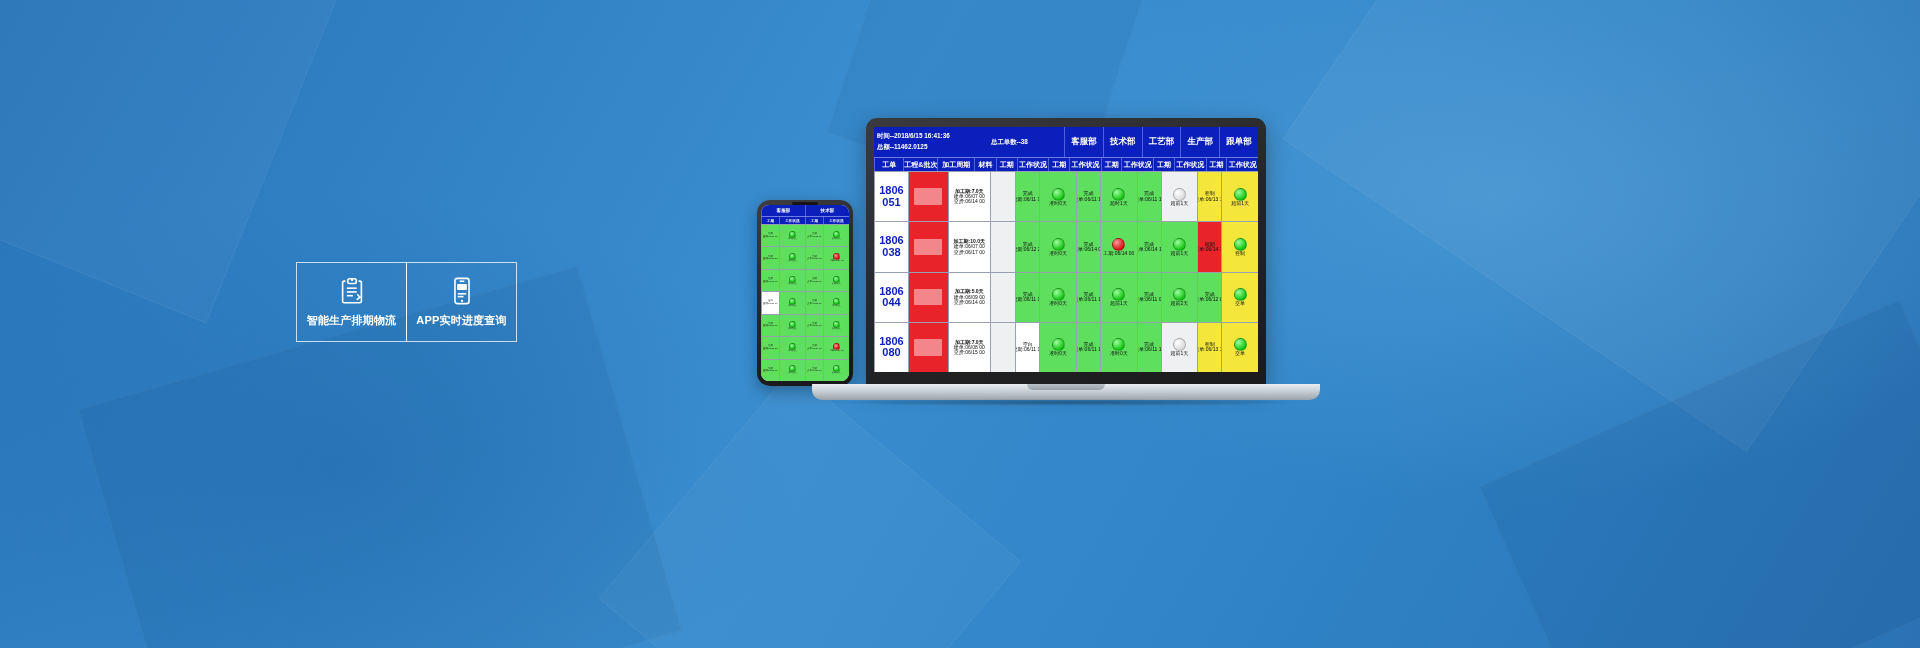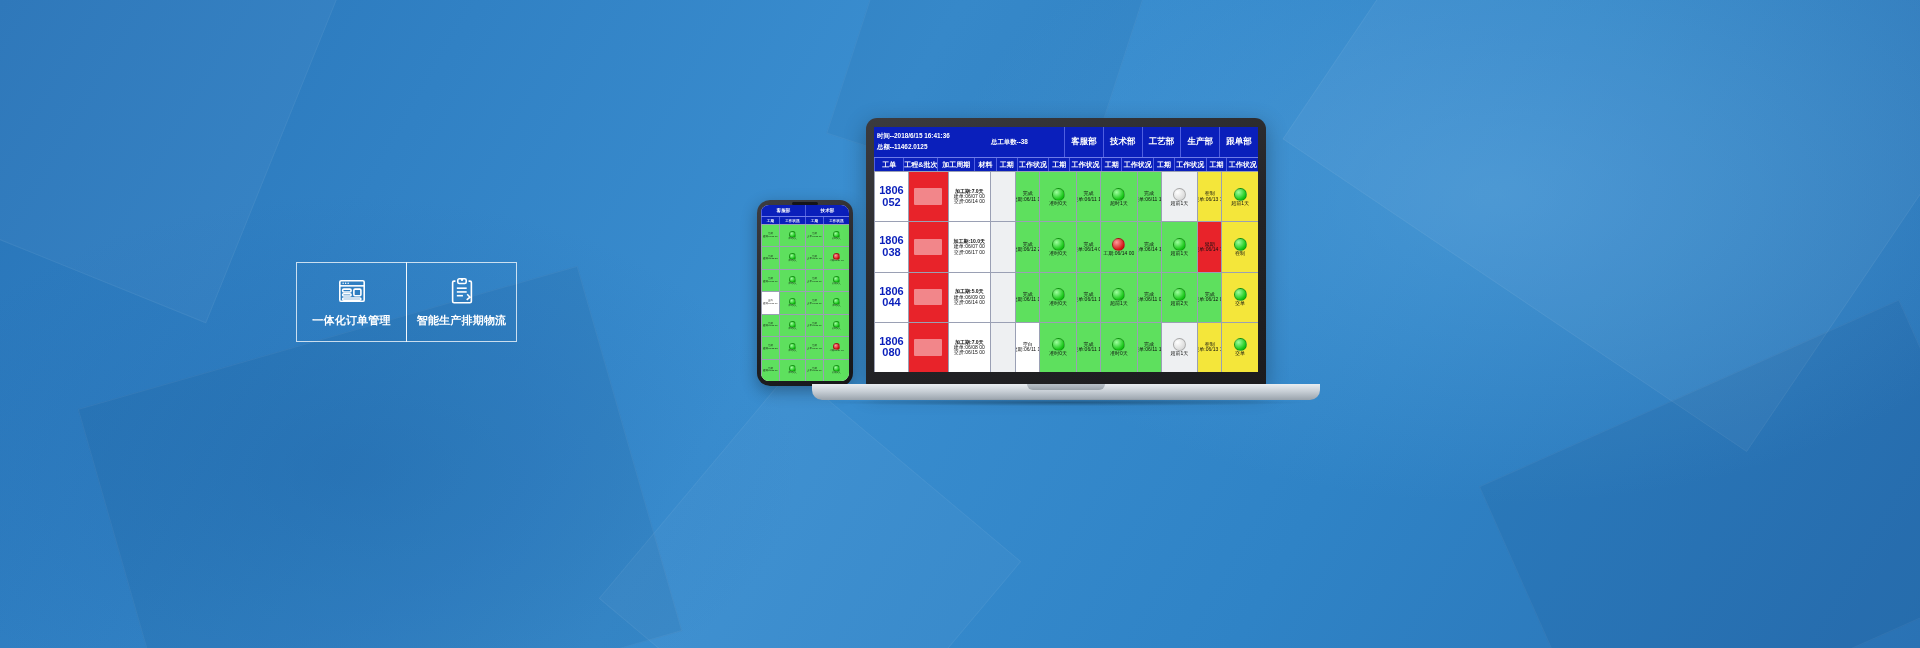--- a/index.html
+++ b/index.html
@@ -207,52 +207,49 @@
   <div class="poly p3"></div>
   <div class="poly p4"></div>
   <div class="poly p5"></div>
   <div class="poly p6"></div>
 
   <div id="left-block">
   </div>
 
   <div id="features">
 
-    <div class="feature">
-      <span class="feature-icon">
-        <svg viewBox="0 0 32 32" fill="none" stroke="currentColor" stroke-width="1.7">
-          <rect x="3" y="5" width="26" height="22" rx="1.5"></rect>
-          <line x1="3" y1="10.5" x2="29" y2="10.5"></line>
-          <circle cx="6.5" cy="7.8" r="0.8" fill="currentColor" stroke="none"></circle>
-          <circle cx="9.2" cy="7.8" r="0.8" fill="currentColor" stroke="none"></circle>
-          <circle cx="11.9" cy="7.8" r="0.8" fill="currentColor" stroke="none"></circle>
-          <rect x="6" y="14" width="9" height="3" rx="1.2"></rect>
-          <rect x="18" y="14" width="7.5" height="7" rx="1.2"></rect>
-          <rect x="6" y="19" width="9" height="2.4" rx="1.1"></rect>
-          <rect x="6" y="23.4" width="19.5" height="2.3" rx="1.1"></rect>
-        </svg>
-      </span>
-      <span class="feature-label">一体化订单管理</span>
-    </div>
 
     <div class="feature">
       <span class="feature-icon">
         <svg viewBox="0 0 32 32" fill="none" stroke="currentColor" stroke-width="1.7">
           <path d="M9 5.5H7.5A1.5 1.5 0 0 0 6 7v20a1.5 1.5 0 0 0 1.5 1.5h17A1.5 1.5 0 0 0 26 27V7a1.5 1.5 0 0 0-1.5-1.5H23"></path>
           <rect x="11.5" y="3" width="9" height="5" rx="1.6"></rect>
           <circle cx="16" cy="4" r="1.3" fill="currentColor" stroke="none"></circle>
           <line x1="10.5" y1="13" x2="21" y2="13"></line>
           <line x1="10.5" y1="17" x2="21" y2="17"></line>
           <line x1="10.5" y1="21" x2="17" y2="21"></line>
           <path d="M21.5 19.5 L24.5 22.5 L21 25.5"></path>
         </svg>
       </span>
       <span class="feature-label">智能生产排期物流</span>
     </div>
 
+    <div class="feature">
+      <span class="feature-icon">
+        <svg viewBox="0 0 32 32" fill="none" stroke="currentColor" stroke-width="1.7">
+          <rect x="8.5" y="2.5" width="15" height="27" rx="2.6"></rect>
+          <line x1="13.5" y1="5.6" x2="18.5" y2="5.6"></line>
+          <circle cx="16" cy="26.6" r="1.2" fill="currentColor" stroke="none"></circle>
+          <rect x="10.8" y="8.5" width="10.4" height="6.4" rx="1.1" fill="currentColor" stroke="none"></rect>
+          <line x1="11.5" y1="19" x2="20.5" y2="19"></line>
+          <line x1="11.5" y1="22" x2="17.5" y2="22"></line>
+        </svg>
+      </span>
+      <span class="feature-label">APP实时进度查询</span>
+    </div>
 
   </div>
 
   <div id="phone">
     <div id="phone-body">
       <div id="phone-earpiece"></div>
       <div id="phone-screen">
         <div class="dash">
           <div class="dash-topbar">
             <div class="dash-depts">
@@ -434,21 +431,21 @@
               <div class="cell" style="flex: 0.8 1 0%;">工期</div>
               <div class="cell" style="flex: 1.25 1 0%;">工作状况</div>
               <div class="cell" style="flex: 0.8 1 0%;">工期</div>
               <div class="cell" style="flex: 1.25 1 0%;">工作状况</div>
               <div class="cell" style="flex: 0.8 1 0%;">工期</div>
               <div class="cell" style="flex: 1.25 1 0%;">工作状况</div>
             </div>
 
           <div class="dash-rows" id="laptop-rows">
               <div class="dash-row">
-                <div class="cell c-order" style="flex: 1.15 1 0%;">1806<div>052</div></div>
+                <div class="cell c-order" style="flex: 1.15 1 0%;">1806<div>051</div></div>
                 <div class="cell c-redbar" style="flex: 1.35 1 0%;">
                   <div class="blurtext"></div>
                 </div>
                 <div class="cell c-white" style="flex: 1.45 1 0%;">
                   <div class="sub" style="font-weight: bold;">加工期:7.0天</div>
                   <div class="sub">建单:06/07 00</div>
                   <div class="sub">交货:06/14 00</div>
                 </div>
                 <div class="cell c-grey" style="flex: 0.85 1 0%;"></div>
                 <div class="cell c-green" style="flex: 0.8 1 0%;">

